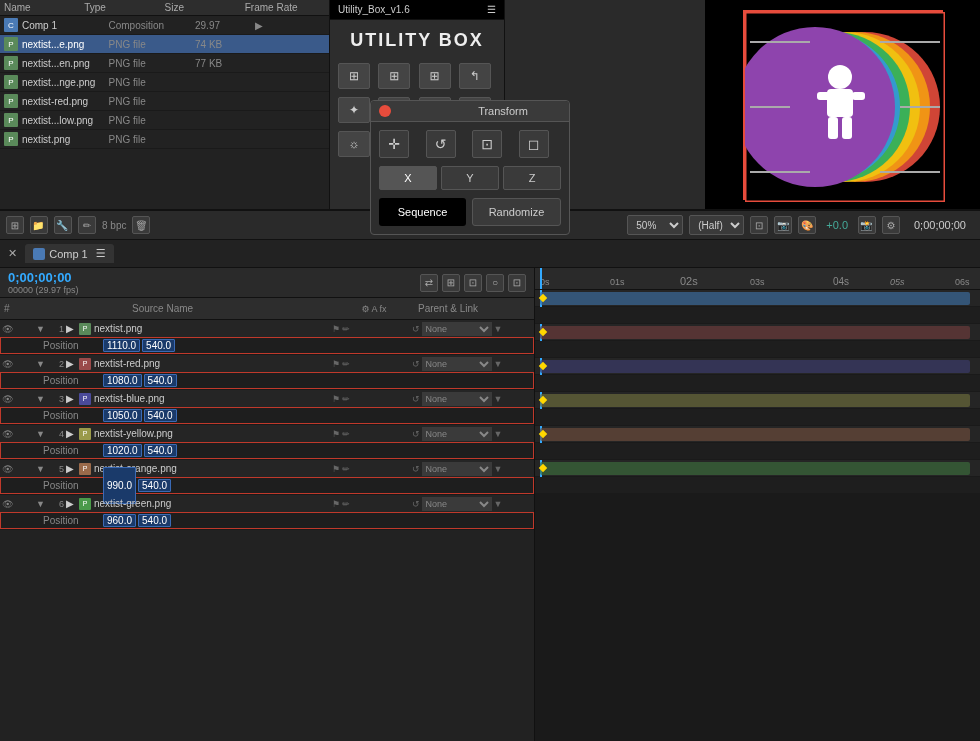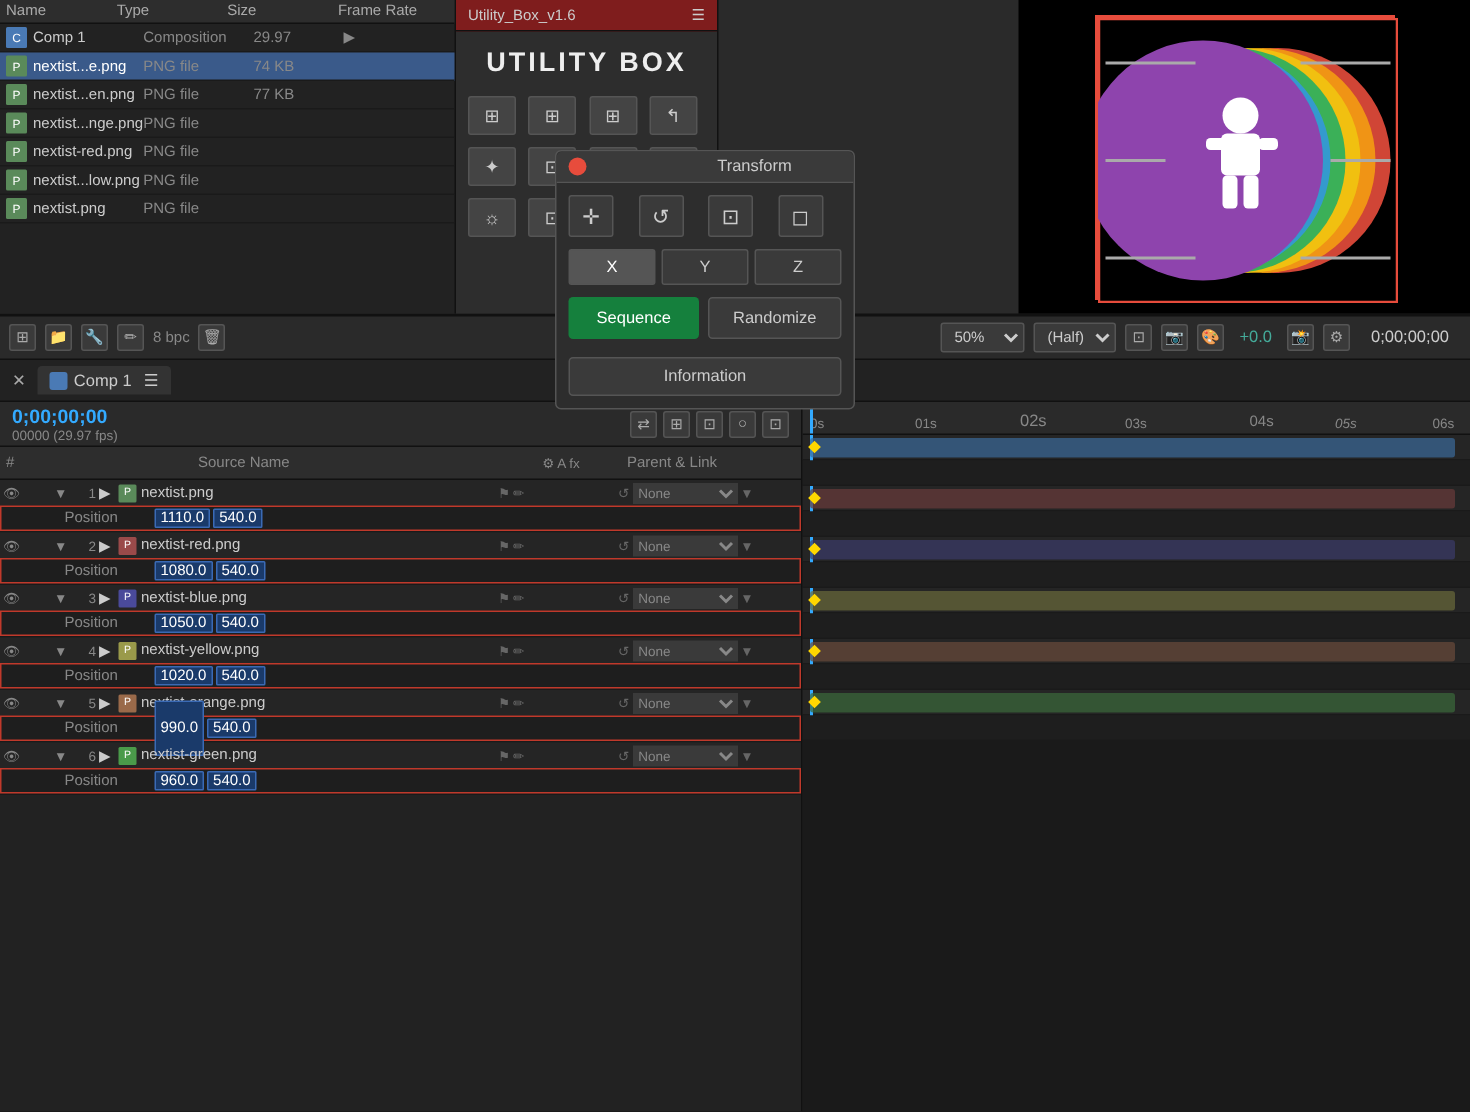--- a/index.html
+++ b/index.html
@@ -1,57 +1,57 @@
 <!DOCTYPE html>
 <html><head>
   <meta charset="utf-8">
   <style>
     * { box-sizing: border-box; margin: 0; padding: 0; }
     body { width: 980px; height: 741px; background: #1a1a1a; font-family: Arial, sans-serif; font-size: 11px; color: #ccc; overflow: hidden; position: relative; }
 
     
     .top-panel { display: flex; height: 210px; background: #2a2a2a; border-bottom: 1px solid #111; }
-    .file-list { width: 304px; border-right: 1px solid #111; background: #222; }
+    .file-list { width: 330px; border-right: 1px solid #111; background: #222; }
     .file-list-header { display: flex; background: #2d2d2d; border-bottom: 1px solid #111; padding: 2px 4px; font-size: 10px; color: #aaa; }
     .file-list-header span { flex: 1; }
     .file-list-header .col-type { flex: 1; }
     .file-list-header .col-size { width: 60px; }
     .file-list-header .col-frame { width: 70px; }
     .file-row { display: flex; align-items: center; padding: 2px 4px; border-bottom: 1px solid #1a1a1a; font-size: 10px; cursor: pointer; }
     .file-row.selected { background: #3a5a8a; }
     .file-row .icon { width: 14px; height: 14px; margin-right: 4px; background: #888; border-radius: 1px; font-size: 8px; display: flex; align-items: center; justify-content: center; color: #fff; }
     .file-row .icon.comp { background: #4a7ab5; }
     .file-row .icon.png { background: #5a8a5a; }
     .file-row .name { flex: 1; overflow: hidden; text-overflow: ellipsis; white-space: nowrap; color: #ccc; }
     .file-row.selected .name { color: #fff; }
     .file-row .type { flex: 1; color: #888; }
     .file-row .size { width: 60px; color: #888; }
     .file-row .frame { width: 70px; color: #888; }
 
     
     .utility-box { width: 175px; background: #2d2d2d; border-right: 1px solid #111; padding: 0; }
-    .utility-box-header { display: flex; align-items: center; justify-content: space-between; padding: 4px 8px; background: #7f1d1d; border-bottom: 1px solid #111; font-size: 10px; color: #ccc; }
+    .utility-box-header { display: flex; align-items: center; justify-content: space-between; padding: 4px 8px; background: #000000; border-bottom: 1px solid #111; font-size: 10px; color: #ccc; }
     .utility-box-title { text-align: center; padding: 10px 0 8px; font-size: 18px; font-weight: bold; color: #eee; letter-spacing: 2px; font-family: 'Arial Black', sans-serif; }
     .utility-box-grid { display: grid; grid-template-columns: repeat(4, 1fr); gap: 3px; padding: 4px 8px; }
     .utility-box-btn { width: 32px; height: 26px; background: #444; border: 1px solid #555; border-radius: 2px; display: flex; align-items: center; justify-content: center; cursor: pointer; color: #ccc; font-size: 12px; }
 
     
     .transform-panel { position: absolute; top: 100px; left: 370px; width: 200px; background: #2d2d2d; border: 1px solid #555; border-radius: 4px; z-index: 10; }
     .transform-header { display: flex; align-items: center; padding: 4px 8px; background: #3a3a3a; border-radius: 4px 4px 0 0; border-bottom: 1px solid #555; gap: 48px; }
     .transform-close { width: 12px; height: 12px; background: #e74c3c; border-radius: 50%; margin-right: 6px; cursor: pointer; }
     .transform-title { font-size: 11px; color: #ccc; flex: 1; text-align: center; }
     .transform-icons { display: grid; grid-template-columns: repeat(4, 1fr); gap: 4px; padding: 8px; }
     .transform-icon { width: 30px; height: 28px; background: #3a3a3a; border: 1px solid #555; border-radius: 2px; display: flex; align-items: center; justify-content: center; cursor: pointer; color: #ccc; font-size: 14px; }
     .transform-xyz { display: flex; gap: 4px; padding: 0 8px 8px; }
     .transform-xyz-btn { flex: 1; height: 24px; background: #3a3a3a; border: 1px solid #555; border-radius: 2px; display: flex; align-items: center; justify-content: center; cursor: pointer; font-size: 11px; color: #ccc; }
     .transform-amount { display: flex; align-items: center; padding: 0 8px 8px; gap: 8px; }
     .transform-amount label { font-size: 11px; color: #aaa; }
     .transform-amount input { width: 50px; height: 20px; background: #1a1a1a; border: 1px solid #555; color: #fff; font-size: 11px; padding: 0 4px; border-radius: 2px; }
     .transform-buttons { display: flex; gap: 6px; padding: 0 8px 8px; }
-    .btn-sequence { flex: 1; height: 28px; background: #15803d; border: none; color: #fff; font-size: 11px; border-radius: 3px; cursor: pointer; }
+    .btn-sequence { flex: 1; height: 28px; background: #000000; border: none; color: #fff; font-size: 11px; border-radius: 3px; cursor: pointer; }
     .btn-randomize { flex: 1; height: 28px; background: #3a3a3a; border: 1px solid #555; color: #ccc; font-size: 11px; border-radius: 3px; cursor: pointer; }
     .transform-info { display: flex; justify-content: center; padding: 4px 8px 8px; }
     .btn-information { width: 100%; height: 26px; background: #3a3a3a; border: 1px solid #555; color: #ccc; font-size: 11px; border-radius: 3px; cursor: pointer; }
 
     
     .preview-area { flex: 1; background: #000; display: flex; align-items: center; justify-content: center; position: relative; }
     .preview-image { width: 200px; height: 190px; position: relative; border: 2px solid #e74c3c; background: #000; }
 
     
     .toolbar-bottom { height: 30px; background: #2a2a2a; border-top: 1px solid #111; border-bottom: 1px solid #111; display: flex; align-items: center; padding: 0 6px; gap: 6px; font-size: 10px; }
@@ -185,23 +185,20 @@
       <div class="transform-icon">◻</div>
     </div>
     <div class="transform-xyz">
       <div class="transform-xyz-btn" style="background:#555;color:#fff;">X</div>
       <div class="transform-xyz-btn">Y</div>
       <div class="transform-xyz-btn">Z</div>
     </div>
     <div class="transform-buttons">
       <button class="btn-sequence">Sequence</button>
       <button class="btn-randomize">Randomize</button>
-    </div>
-    <div class="transform-info">
-      <button class="btn-information">Information</button>
     </div>
   </div>
 
   <div class="preview-area" style="margin-left:200px;">
     <div class="preview-image">
       
       <svg width="200" height="190" viewBox="0 0 200 190">
 
         <rect width="200" height="190" fill="#000"></rect>
 

